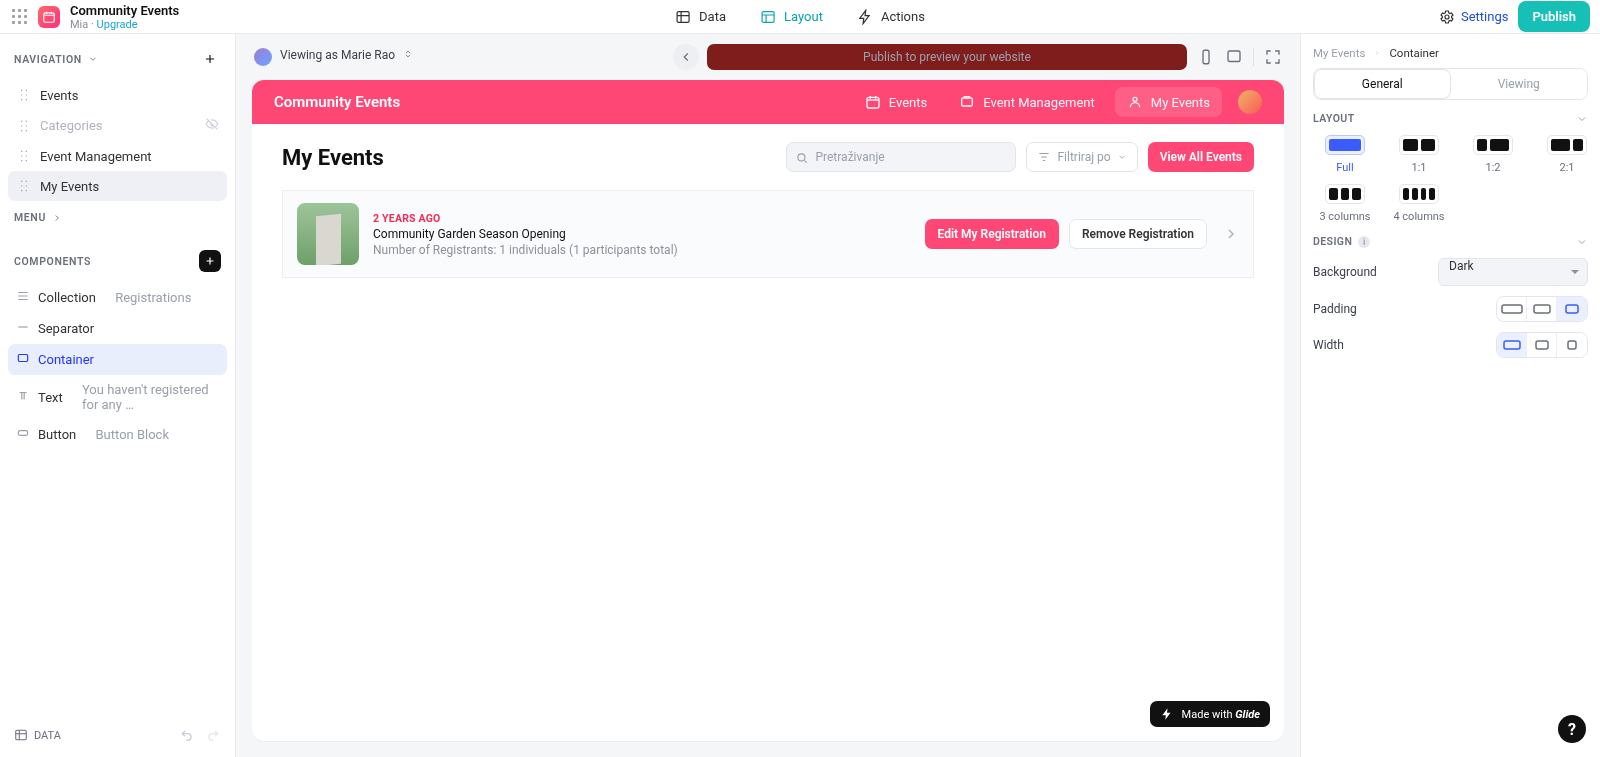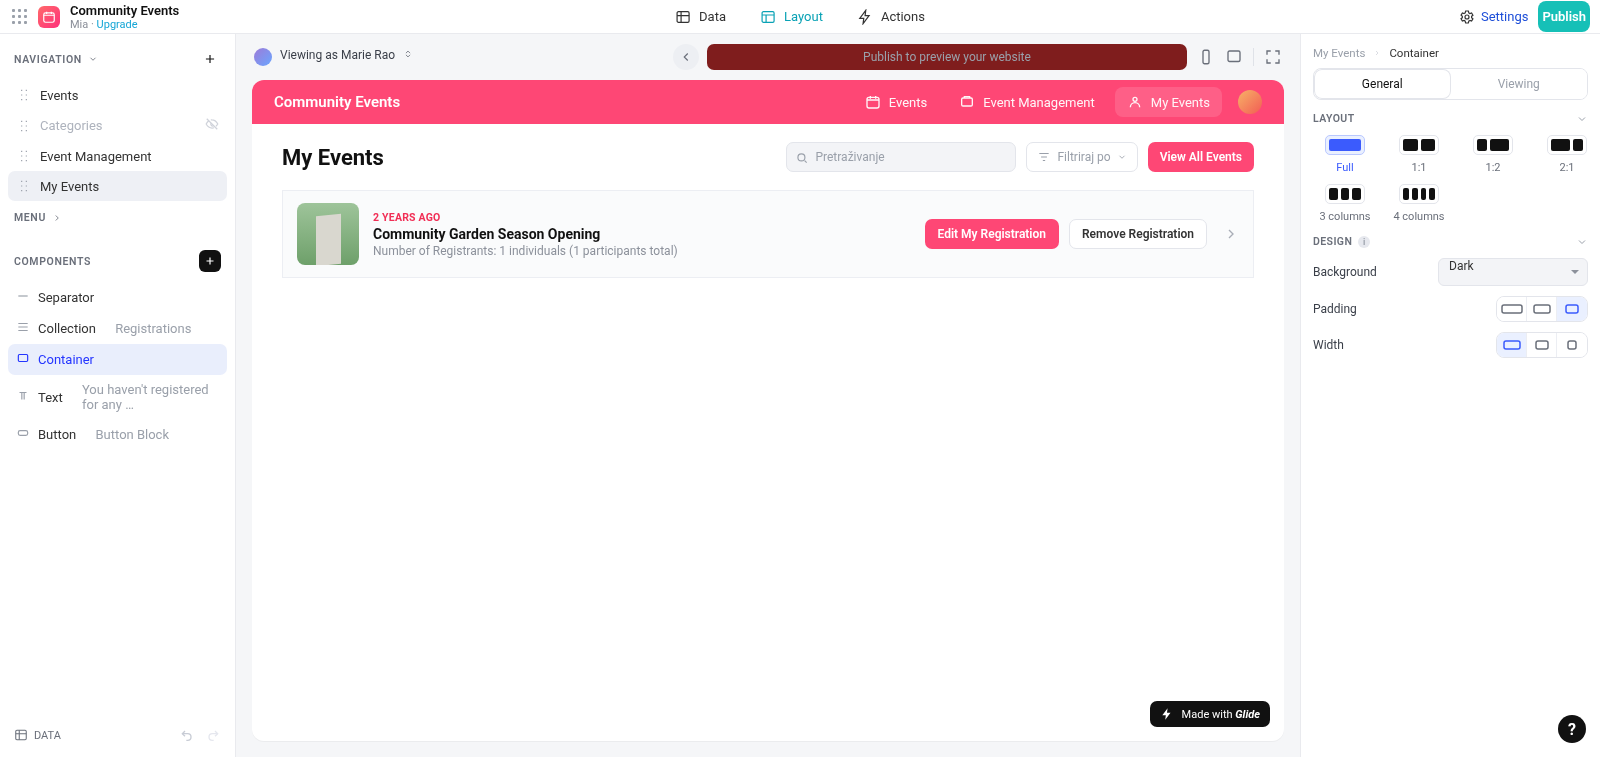--- a/index.html
+++ b/index.html
@@ -18,21 +18,21 @@
   .app-sub{font-size:11px;color:var(--muted)}
   .app-sub a{color:#15a6d6;text-decoration:none}
   .tabs-center{position:absolute;left:50%;transform:translateX(-50%);display:flex;gap:26px;align-items:center}
   .tab{display:flex;align-items:center;gap:8px;font-size:13px;color:#333;padding:6px 4px;position:relative}
   .tab svg{width:16px;height:16px}
   .tab .under{position:absolute;left:0;right:0;bottom:-6px;height:3px;border-radius:3px;background:transparent}
   .tab.active{color:#0aa2b5}
   .tab.active .under{background:#b3e9f1}
   .right-cta{margin-left:auto;display:flex;align-items:center;gap:10px}
   .settings{display:flex;align-items:center;gap:6px;color:#1d4ed8;font-size:13px}
-  .btn{border:none;border-radius:8px;padding:8px 4px;font-weight:600;font-size:13px;cursor:pointer}
+  .btn{border:none;border-radius:8px;padding:8px 14px;font-weight:600;font-size:13px;cursor:pointer}
   .btn.publish{background:#16c0b7;color:#fff}
   .layout-root{display:grid;grid-template-columns:236px 1fr 300px;height:calc(757px - 34px);}
   
   .left{border-right:1px solid var(--border);padding:12px 8px 8px 8px;display:flex;flex-direction:column;gap:8px;position:relative}
   .sec-head{display:flex;align-items:center;justify-content:space-between;padding:2px 6px}
   .sec-title{font-size:10.5px;letter-spacing:.06em;color:#6a6f7a;font-weight:600}
   .sec-plus{width:22px;height:22px;border-radius:6px;display:flex;align-items:center;justify-content:center;color:#111}
   .nav-item{display:flex;align-items:center;gap:8px;padding:7px 8px;border-radius:7px;font-size:13px;color:#333}
   .nav-item .ic{width:16px;height:16px;display:flex;align-items:center;justify-content:center;color:#9aa0aa}
   .nav-item.muted{color:#aeb3bd}
@@ -70,21 +70,21 @@
   .spacer{flex:1}
   .input{height:30px;border:1px solid #e3e5eb;background:#f3f4f7;border-radius:7px;padding:12px 28px;font-size:12px;color:#9aa0aa;display:flex;align-items:center;gap:6px;position:relative;min-width:230px}
   .input svg{width:14px;height:14px;position:absolute;left:8px;top:8px;color:#9aa0aa}
   .filter-chip{height:30px;border:1px solid #e3e5eb;background:#fff;border-radius:7px;padding:0 10px;font-size:12px;color:#9aa0aa;display:flex;align-items:center;gap:6px}
   .cta{height:30px;border:none;border-radius:7px;background:var(--brand);color:#fff;font-weight:600;font-size:12px;padding:0 12px}
   .list-row{margin-top:18px;border:1px solid #eceef3;background:#fafbfc;border-radius:0;padding:12px 14px;display:flex;align-items:center;gap:14px}
   .thumb{width:62px;height:62px;border-radius:8px;background:linear-gradient(180deg,#9ec49a,#6ea06a);position:relative;overflow:hidden}
   .thumb::after{content:"";position:absolute;left:30%;right:30%;top:20%;bottom:0;background:#d9d7cf;transform:skewY(-6deg)}
   .row-texts{display:flex;flex-direction:column;gap:2px}
   .ago{font-size:10.5px;color:#f12e55;font-weight:700;letter-spacing:.02em}
-  .row-title{font-size:14px;font-weight:700}
+  .row-title{font-size:12px;font-weight:400}
   .row-sub{font-size:12px;color:#8c919b}
   .row-actions{margin-left:auto;display:flex;align-items:center;gap:10px}
   .btn-sm{height:30px;border-radius:7px;padding:0 12px;font-size:12px;font-weight:600;border:1px solid transparent}
   .btn-sm.primary{background:var(--brand);color:#fff}
   .btn-sm.ghost{background:#fff;border-color:#e3e5eb;color:#333}
   .chev{color:#a9adb7;margin-left:6px}
   .made{position:absolute;right:14px;bottom:14px;background:#111;color:#fff;border-radius:7px;padding:6px 10px;font-size:11px;display:flex;align-items:center;gap:8px}
   .made b{font-weight:700;font-style:italic}
   
   .right{border-left:1px solid var(--border);padding:12px 12px 10px 12px;font-size:12px;color:#3a3f49;position:relative}
@@ -242,29 +242,29 @@
 
     <div class="sec-head comp-head">
       <span class="sec-title">COMPONENTS</span>
       <div class="comp-plus">
         <svg width="12" height="12" viewBox="0 0 24 24" fill="none" stroke="#fff" stroke-width="2.4">
             <path d="M12 5v14M5 12h14"></path>
           </svg>
       </div>
     </div>
     <div id="comp-list">
+        <div class="comp-item"><span class="ic"><svg width="14" height="14" viewBox="0 0 24 24" fill="none" stroke="#9aa0aa" stroke-width="2">
+              <path d="M4 6h16M4 12h16M4 18h16"></path>
+            </svg></span><span>Collection</span>&nbsp;<span class="sub">Registrations</span></div>
         <div class="comp-item">
           <span class="ic"><svg width="14" height="14" viewBox="0 0 24 24" fill="none" stroke="#9aa0aa" stroke-width="2">
               <path d="M4 12h16"></path>
             </svg></span>
           <span>Separator</span>
         </div>
-        <div class="comp-item"><span class="ic"><svg width="14" height="14" viewBox="0 0 24 24" fill="none" stroke="#9aa0aa" stroke-width="2">
-              <path d="M4 6h16M4 12h16M4 18h16"></path>
-            </svg></span><span>Collection</span>&nbsp;<span class="sub">Registrations</span></div>
         <div class="comp-item active">
           <span class="ic"><svg width="14" height="14" viewBox="0 0 24 24" fill="none" stroke="currentColor" stroke-width="2">
               <rect x="4" y="6" width="16" height="12" rx="2"></rect>
             </svg></span>
           <span>Container</span>
         </div>
         <div class="comp-item"><span class="ic"><svg width="14" height="14" viewBox="0 0 24 24" fill="none" stroke="#9aa0aa" stroke-width="2">
               <path d="M6 6h12M10 6v12M14 6v12"></path>
             </svg></span><span>Text</span>&nbsp;<span class="sub">You haven't registered for any …</span></div>
         <div class="comp-item"><span class="ic"><svg width="14" height="14" viewBox="0 0 24 24" fill="none" stroke="#9aa0aa" stroke-width="2">

